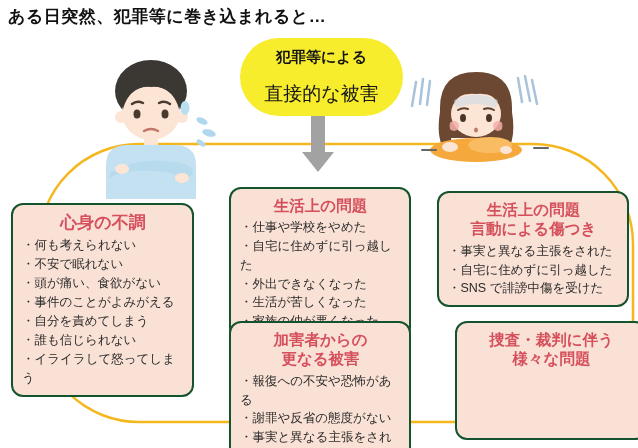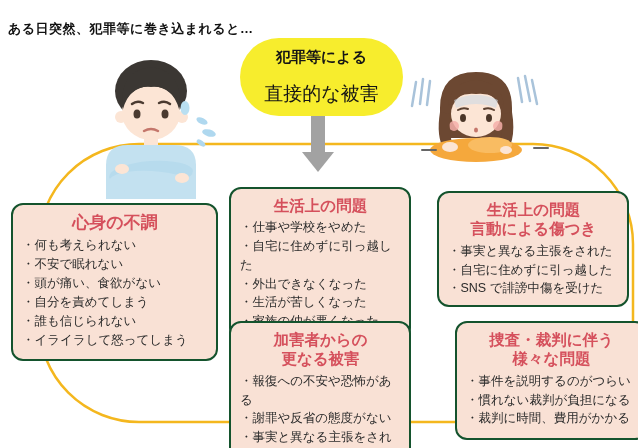--- a/index.html
+++ b/index.html
@@ -4,21 +4,21 @@
 <style>
   html,body{margin:0;padding:0;}
   body{
     width:638px;height:448px;position:relative;overflow:hidden;
     background:#ffffff;
     font-family:"Liberation Sans","DejaVu Sans",sans-serif;
   }
   .abs{position:absolute;}
   
   #page-title{
-    left:8px;top:20px;font-size:13px;font-weight:bold;color:#111;
+    left:8px;top:5px;font-size:17px;font-weight:bold;color:#111;
     letter-spacing:.5px;z-index:4;white-space:nowrap;
   }
   
   #ring-svg{left:0;top:0;z-index:1;}
   
   #boy-svg{left:96px;top:57px;z-index:2;}
   #girl-svg{left:406px;top:66px;z-index:2;}
   
   #arrow-shaft{left:311px;top:110px;width:14px;height:44px;background:#a2a2a2;z-index:2;}
   #arrow-head{left:302px;top:152px;width:0;height:0;z-index:2;
@@ -34,21 +34,21 @@
   
   .box{
     background:#f9e1d5;border:2px solid #14532d;border-radius:12px;
     z-index:3;box-sizing:border-box;padding:6px 8px 7px 9px;
   }
   .box-title{
     color:#d5505c;font-weight:bold;font-size:15.5px;text-align:center;
     line-height:1.25;white-space:pre-line;margin:1px 0 3px;
   }
   .box-items{font-size:12.5px;color:#2b2b2b;line-height:1.5;}
-  #box-0{left:11px;top:203px;width:207px;min-height:158px;}
+  #box-0{left:11px;top:203px;width:183px;min-height:158px;}
   #box-0 .box-title{font-size:17px;}
   #box-0 .box-items{line-height:1.52;}
   #box-1{left:229px;top:187px;width:182px;min-height:112px;}
   #box-2{left:437px;top:191px;width:192px;min-height:111px;}
   #box-3{left:229px;top:321px;width:182px;min-height:114px;}
   #box-4{left:455px;top:321px;width:192px;min-height:119px;}
 </style>
 </head>
 <body>
 
@@ -118,20 +118,21 @@
   <span class="bubble-line1">犯罪等による</span>
   <span class="bubble-line2">直接的な被害</span>
 </div>
 
 <div class="abs box" id="box-0">
   <div class="box-title">心身の不調</div>
   <div class="box-items">
     <div>・何も考えられない</div>
     <div>・不安で眠れない</div>
     <div>・頭が痛い、食欲がない</div>
+    <div>・事件のことがよみがえる</div>
     <div>・自分を責めてしまう</div>
     <div>・誰も信じられない</div>
     <div>・イライラして怒ってしまう</div>
   </div>
 </div>
 
 <div class="abs box" id="box-1">
   <div class="box-title">生活上の問題</div>
   <div class="box-items">
     <div>・仕事や学校をやめた</div>
@@ -158,18 +159,13 @@
   <div class="box-items">
     <div>・報復への不安や恐怖がある</div>
     <div>・謝罪や反省の態度がない</div>
     <div>・事実と異なる主張をされた</div>
   </div>
 </div>
 
 <div class="abs box" id="box-4">
   <div class="box-title">捜査・裁判に伴う
 様々な問題</div>
-  <div class="box-items">
-    <div>・事件を説明するのがつらい</div>
-    <div>・慣れない裁判が負担になる</div>
-    <div>・裁判に時間、費用がかかる</div>
-  </div>
 </div>
 
 </body></html>

